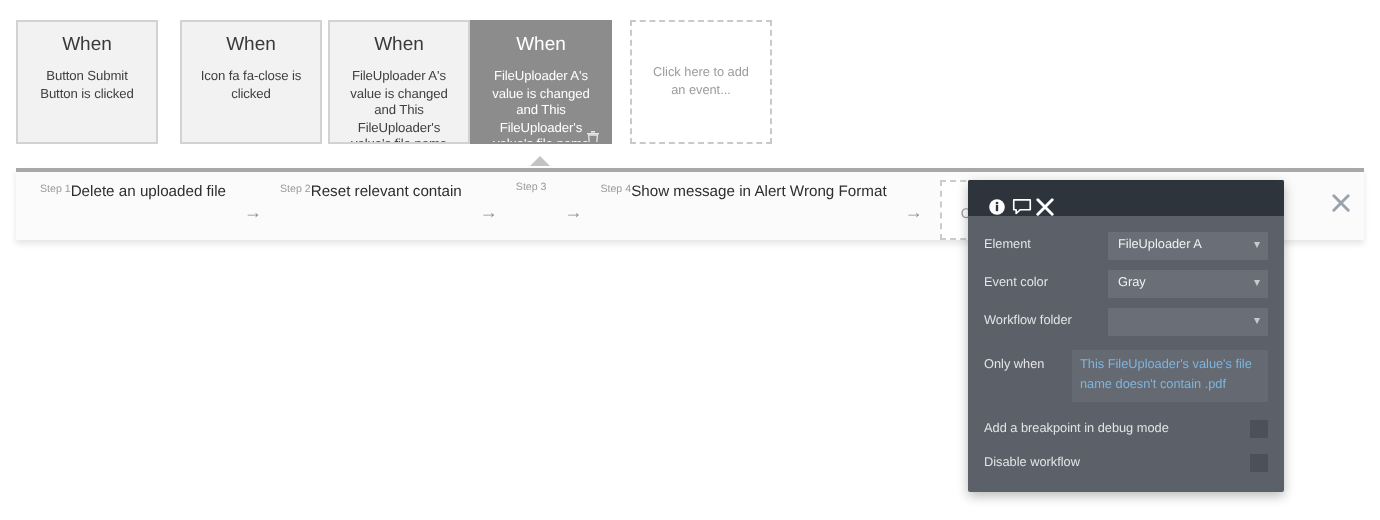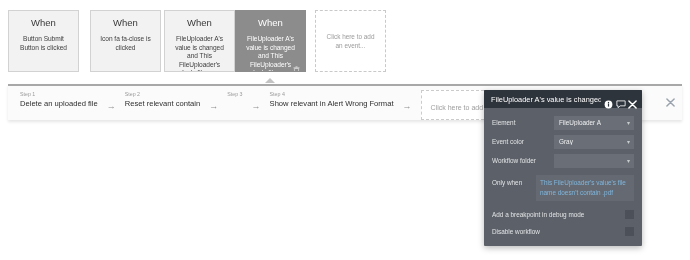--- a/index.html
+++ b/index.html
@@ -113,24 +113,25 @@
   #step-track {
     position: absolute;
     left: 6px;
     top: 3px;
     display: flex;
     align-items: flex-start;
     height: 30px;
   }
   .step {
     display: flex;
-    flex-direction: column;
+    flex-direction: row;
     justify-content: flex-start;
     padding: 2px 6px 0 6px;
     white-space: nowrap;
+    align-items: center;
   }
   .step-label {
     font-size: 5.3px;
     color: #9a9a9a;
     line-height: 7px;
     margin-bottom: 1px;
   }
   .step-title {
     font-size: 7.6px;
     color: #2e2e2e;
@@ -333,40 +334,39 @@
     </div>
     <span class="step-arrow">→</span>
 
     <div class="step">
       <span class="step-label">Step 3</span>
     </div>
     <span class="step-arrow">→</span>
 
     <div class="step">
       <span class="step-label">Step 4</span>
-      <span class="step-title">Show relevant in Alert Wrong Format</span>
+      <span class="step-title">Show message in Alert Wrong Format</span>
     </div>
     <span class="step-arrow">→</span>
 
     <div class="step-placeholder">
       <span class="sp-text">Click here to add an action...</span>
     </div>
   </div>
 
   <span id="step-close">
     <svg viewBox="0 0 10 10" width="9" height="9" aria-hidden="true">
       <path d="M1 1 L9 9 M9 1 L1 9" stroke="#9aa3ad" stroke-width="1.6" stroke-linecap="round"></path>
     </svg>
   </span>
 </div>
 
 <div id="property-panel">
 
   <div id="panel-header">
-    <span id="panel-title">FileUploader A's value is changed</span>
 
     <span class="header-icon">
       <svg viewBox="0 0 12 12" width="9" height="9" aria-hidden="true">
         <circle cx="6" cy="6" r="5.2" fill="#ffffff"></circle>
         <rect x="5.2" y="4.6" width="1.6" height="4.2" fill="#2e343c"></rect>
         <rect x="5.2" y="2.6" width="1.6" height="1.5" fill="#2e343c"></rect>
       </svg>
     </span>
 
     <span class="header-icon">

